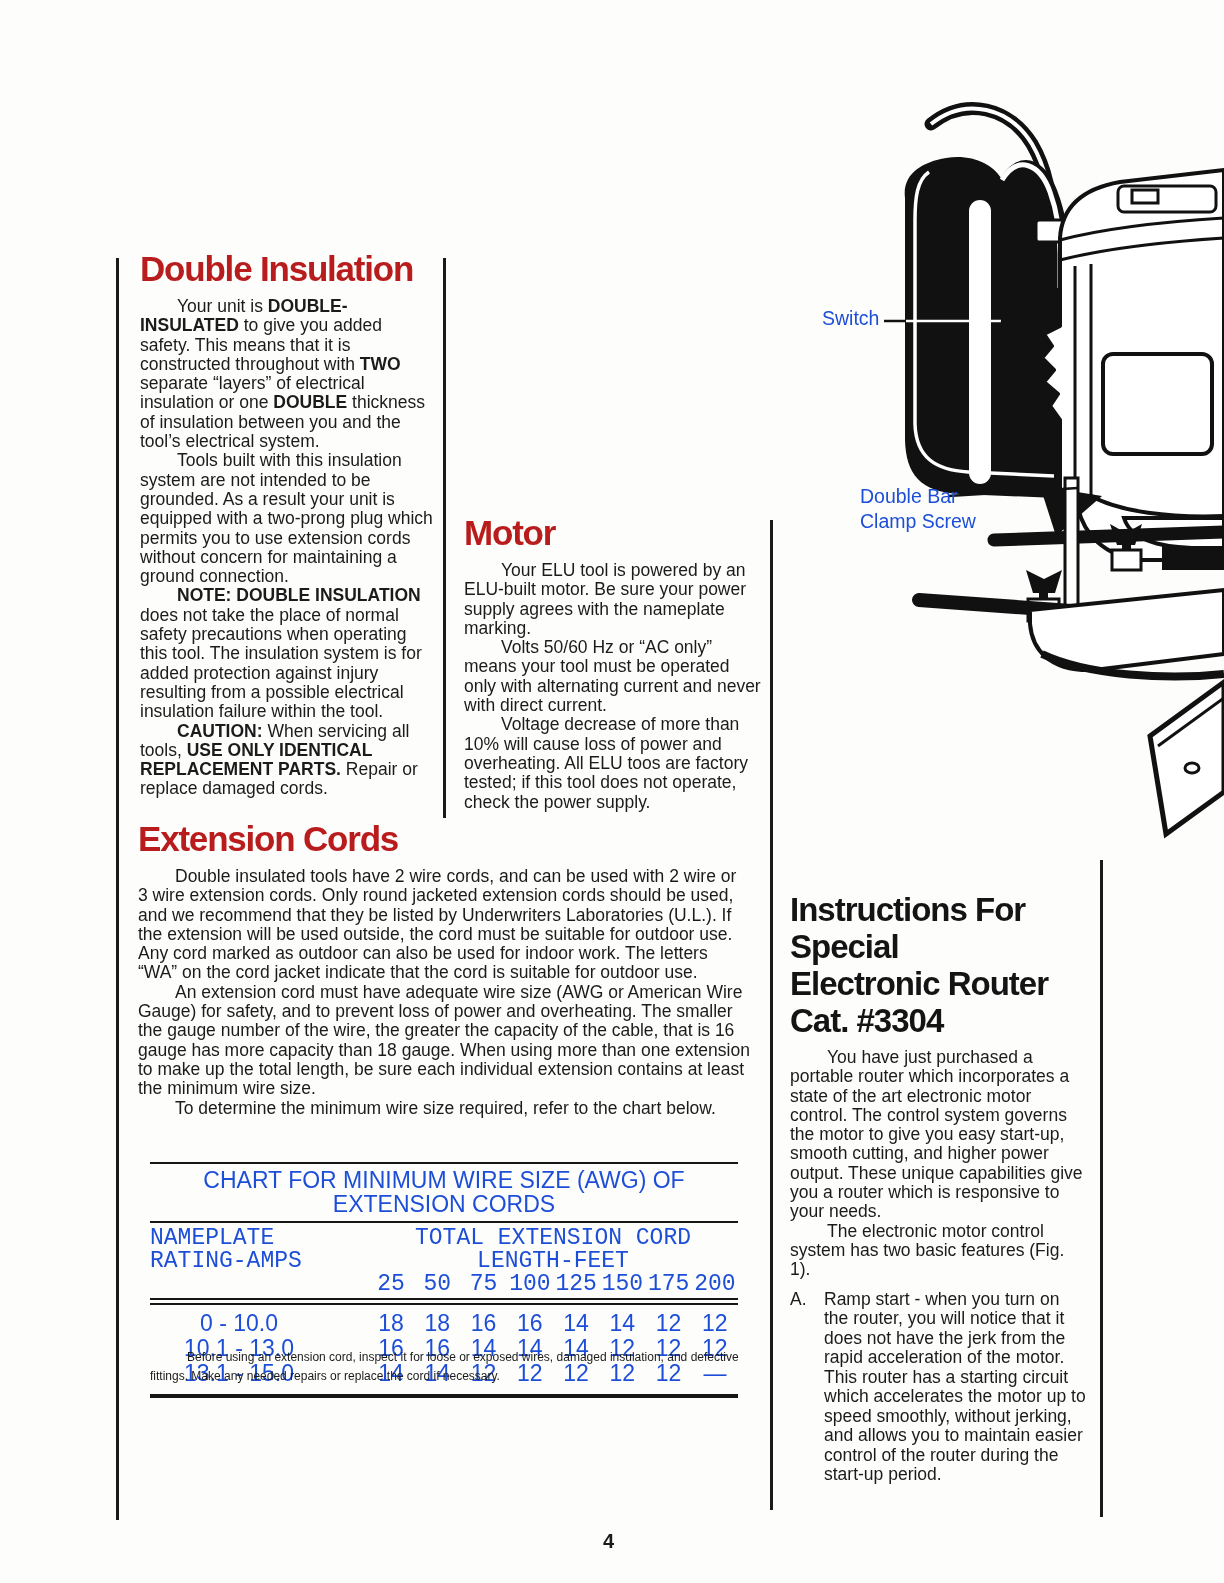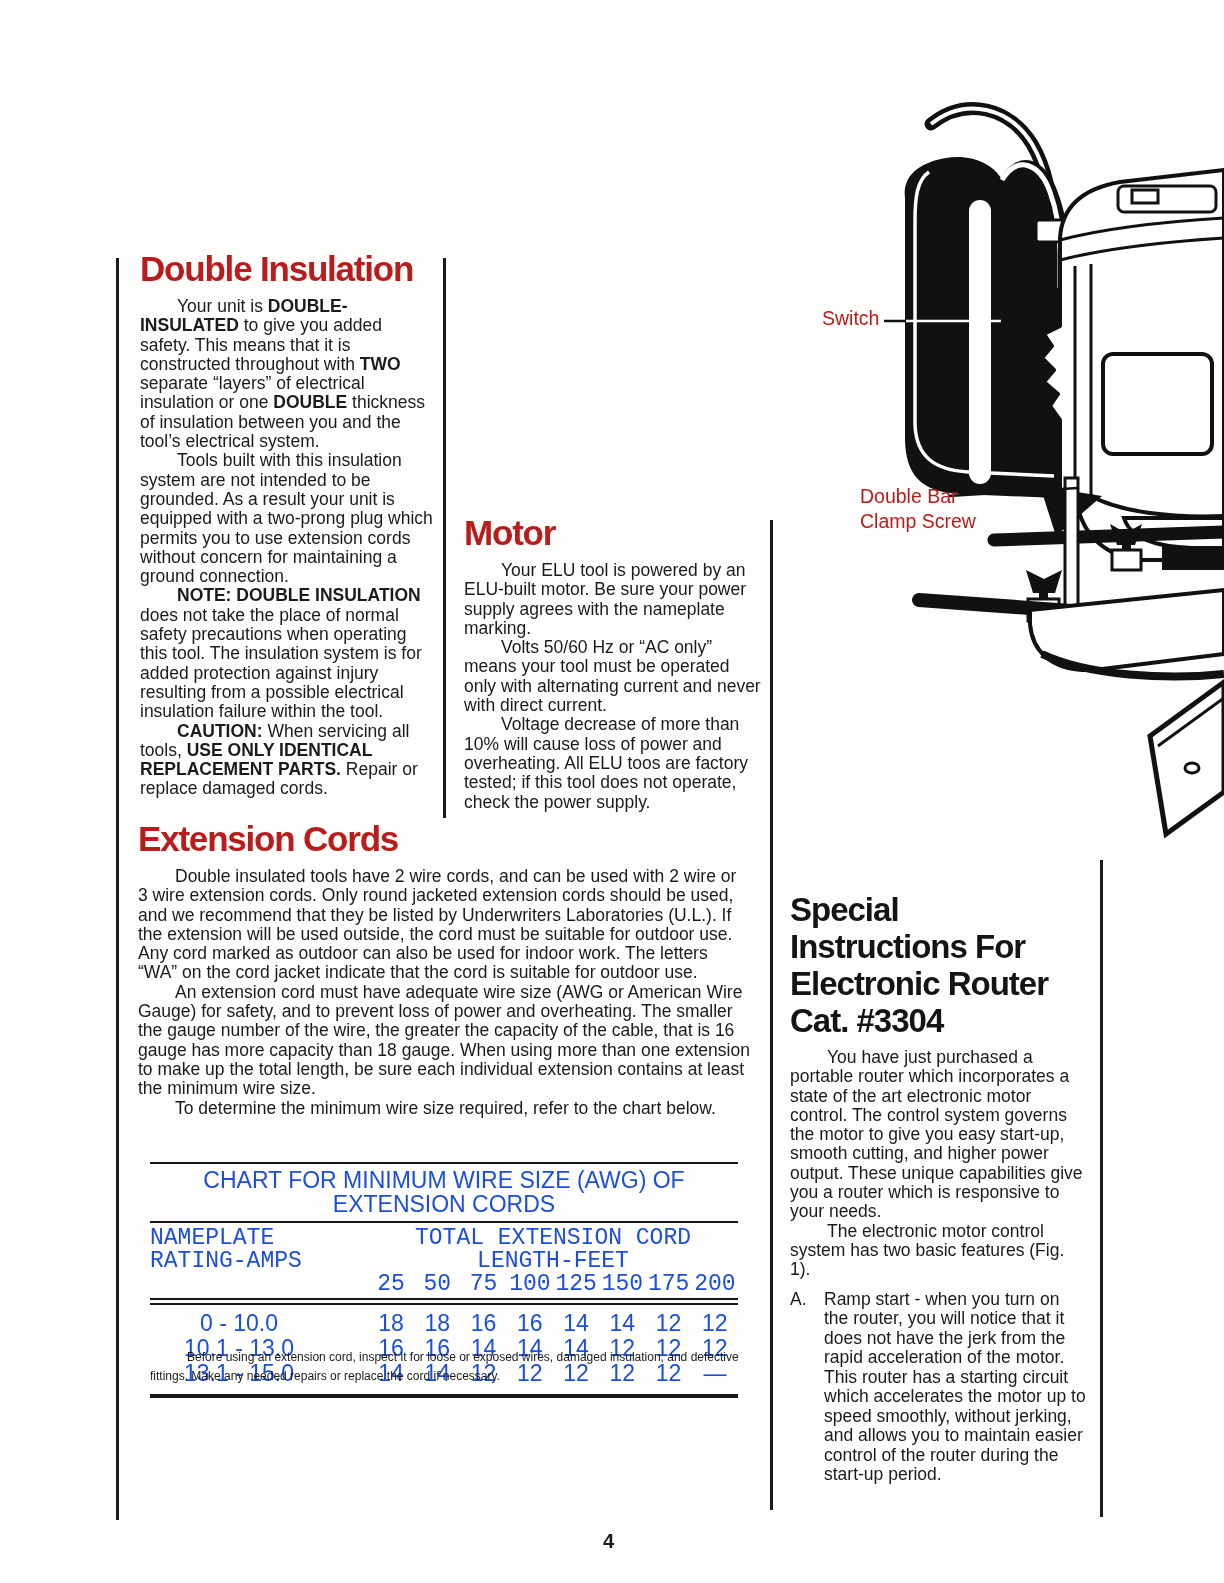--- a/index.html
+++ b/index.html
@@ -42,21 +42,21 @@
   .ch-name div { line-height:23px; }
   .ch-right { text-align:center; }
   .ch-lens { display:grid; grid-template-columns:repeat(8,1fr); }
   .ch-lens span { text-align:center; }
   .chart-body { padding:6px 0 8px; border-bottom:4px solid #161616; }
   .chart-row { display:grid; grid-template-columns:218px repeat(8,1fr); line-height:25px; }
   .chart-row .rating { text-align:center; padding-right:40px; }
   .chart-row .val { text-align:center; }
 
   
-  .fig-label { position:absolute; font-size:19.5px; line-height:25px; color:#b91c1c; }
+  .fig-label { position:absolute; font-size:19.5px; line-height:25px; color:#1d4ed8; }
   #switch-label { left:822px; top:306px; }
   #depth-label  { left:860px; top:484px; width:130px; }
 
   #page-number { position:absolute; left:603px; top:1530px; font-size:20px; font-weight:700; }
 </style>
 </head>
 <body>
 
 <div class="page">
 
@@ -202,22 +202,22 @@
         <div class="val">12</div>
         <div class="val">—</div>
       </div>
     </div>
   </div>
 
   <p id="ec-closing">Before using an extension cord, inspect it for loose or exposed wires, damaged insulation, and defective fittings. Make any needed repairs or replace the cord if necessary.</p>
 
   <div class="section body-text" id="sec-special">
     <h2 class="special-title">
+      <div>Instructions For</div>
       <div>Special</div>
-      <div>Instructions For</div>
       <div>Electronic Router</div>
       <div>Cat. #3304</div>
     </h2>
     <p>You have just purchased a portable router which incorporates a state of the art electronic motor control. The control system governs the motor to give you easy start-up, smooth cutting, and higher power output. These unique capabilities give you a router which is responsive to your needs.</p>
     <p>The electronic motor control system has two basic features (Fig. 1).</p>
     <div class="list-item">
       <span class="list-marker">A.</span>
       <span>Ramp start - when you turn on the router, you will notice that it does not have the jerk from the rapid acceleration of the motor. This router has a starting circuit which accelerates the motor up to speed smoothly, without jerking, and allows you to maintain easier control of the router during the start-up period.</span>
     </div>
   </div>

